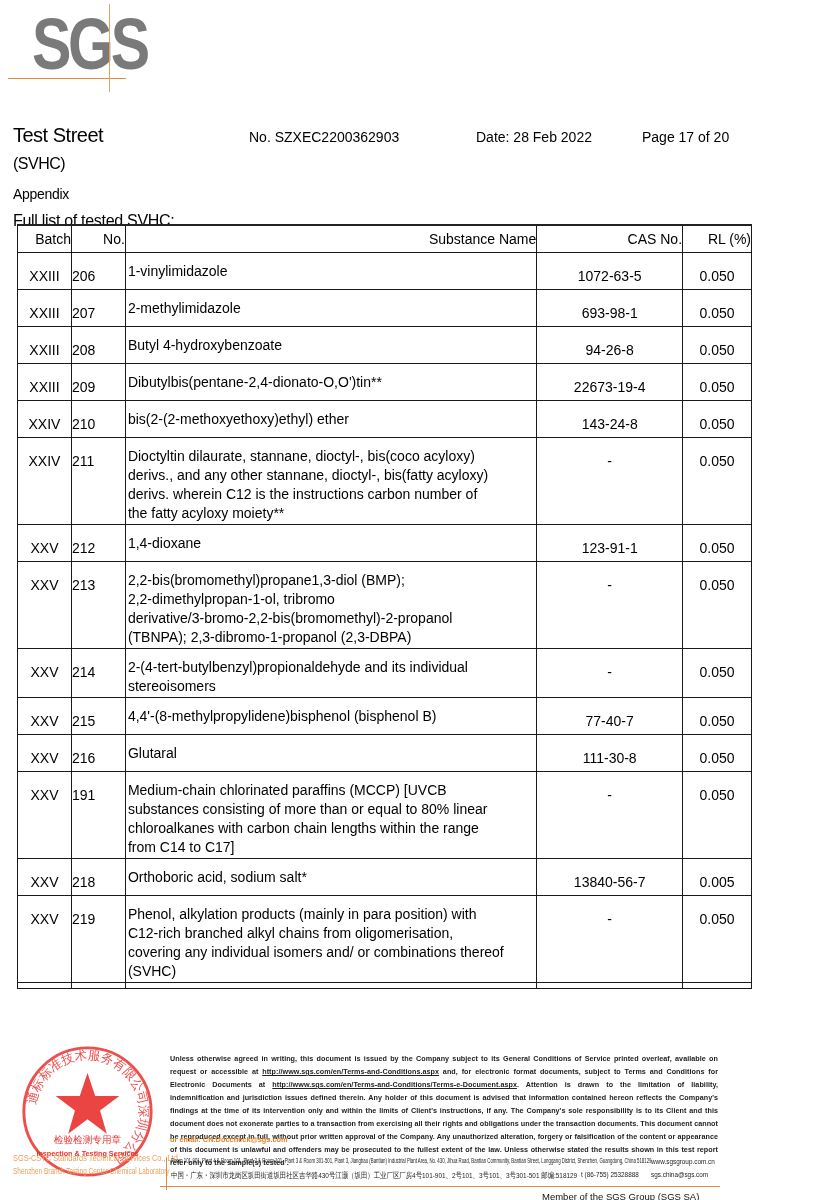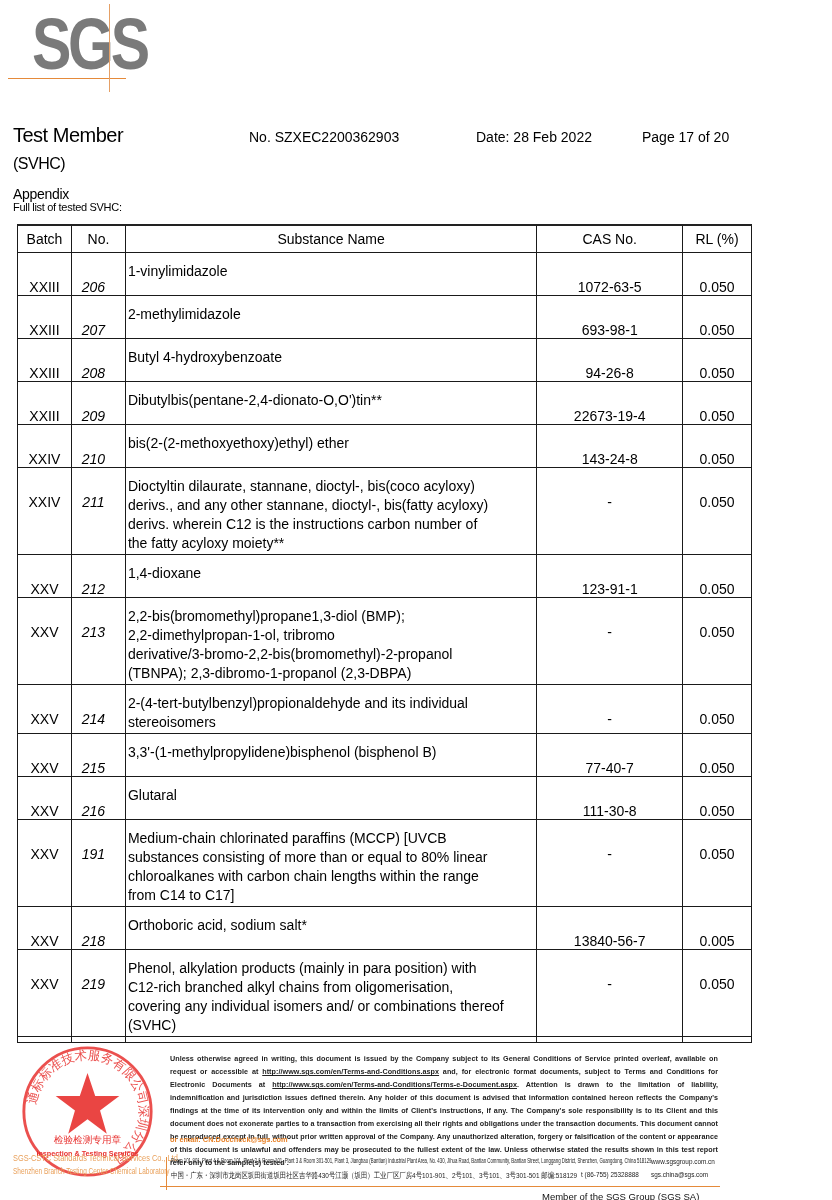--- a/index.html
+++ b/index.html
@@ -13,31 +13,31 @@
   .logo-hline { position: absolute; left: 0; top: 74px; width: 118px; height: 1px; background: #e58a3a; }
   .logo-vline { position: absolute; left: 101px; top: 0; width: 1px; height: 88px; background: #e5a066; }
 
   
   .hdr-title { position: absolute; left: 13px; top: 124px; font-size: 20px; letter-spacing: -0.5px; }
   .hdr-sub { position: absolute; left: 13px; top: 155px; font-size: 16px; letter-spacing: -0.5px; }
   .hdr-no { position: absolute; left: 249px; top: 129px; font-size: 14px; }
   .hdr-date { position: absolute; left: 476px; top: 129px; font-size: 14px; }
   .hdr-page { position: absolute; left: 642px; top: 129px; font-size: 14px; }
   .appendix { position: absolute; left: 13px; top: 186px; font-size: 14px; letter-spacing: -0.3px; }
-  .fulllist { position: absolute; left: 13px; top: 201px; font-size: 11px; letter-spacing: -0.3px; }
+  .fulllist { position: absolute; left: 13px; top: 212px; font-size: 16px; letter-spacing: -0.3px; }
 
   
   table.svhc { position: absolute; left: 17px; top: 224px; width: 735px; border-collapse: collapse; font-size: 14px; }
   table.svhc th, table.svhc td { border: 1.2px solid #1a1a1a; vertical-align: top; }
-  table.svhc th { font-weight: normal; height: 27px; vertical-align: middle; font-size: 14px; }
+  table.svhc th { font-weight: normal; height: 27px; vertical-align: middle; font-size: 14px; text-align: right; }
   table.svhc thead tr { border-top: 2px solid #222; }
   col.c-batch { width: 54px; } col.c-no { width: 54px; } col.c-name { width: 412px; }
   col.c-cas { width: 146px; } col.c-rl { width: 69px; }
-  td.batch, td.no, td.cas, td.rl { text-align: center; padding-top: 26px; }
-  td.no { text-align: center; padding-right: 10px; font-style: italic; }
+  td.batch, td.no, td.cas, td.rl { text-align: center; padding-top: 15px; }
+  td.no { text-align: left; padding-right: 10px; }
   td.name { padding: 9px 2px 0 2px; line-height: 19px; }
   tr.single td { height: 37px; }
   tr.multi td { padding-bottom: 1px; }
   tr.filler td { height: 6px; padding: 0; }
 
   
   .stamp { position: absolute; left: 20px; top: 1044px; width: 135px; height: 135px; }
   .footer-left1 { position: absolute; left: 13px; top: 1153px; font-size: 9px; color: #e9a05a; transform: scaleX(0.82); transform-origin: left; white-space: nowrap; }
   .footer-left2 { position: absolute; left: 13px; top: 1166px; font-size: 9px; color: #e9a05a; transform: scaleX(0.72); transform-origin: left; white-space: nowrap; }
   .legal { position: absolute; left: 170px; top: 1052px; width: 548px; font-size: 7.2px; line-height: 13px; text-align: justify; color: #222; font-weight: bold; letter-spacing: 0.05px; }
@@ -54,21 +54,21 @@
 </style>
 </head>
 <body>
 
 <div class="logo">
   <div class="logo-text">SGS</div>
   <div class="logo-hline"></div>
   <div class="logo-vline"></div>
 </div>
 
-<div class="hdr-title">Test Member</div>
+<div class="hdr-title">Test Street</div>
 <div class="hdr-sub">(SVHC)</div>
 <div class="hdr-no">No. SZXEC2200362903</div>
 <div class="hdr-date">Date: 28 Feb 2022</div>
 <div class="hdr-page">Page 17 of 20</div>
 <div class="appendix">Appendix</div>
 <div class="fulllist">Full list of tested SVHC:</div>
 
 <table class="svhc">
   <colgroup>
     <col class="c-batch">
@@ -159,21 +159,21 @@
         <td class="name">
           <div>2-(4-tert-butylbenzyl)propionaldehyde and its individual</div>
           <div>stereoisomers</div>
         </td>
         <td class="cas">-</td>
         <td class="rl">0.050</td>
       </tr>
       <tr class="single">
         <td class="batch">XXV</td>
         <td class="no">215</td>
-        <td class="name">3,3'-(1-methylpropylidene)bisphenol (bisphenol B)</td>
+        <td class="name">4,4'-(8-methylpropylidene)bisphenol (bisphenol B)</td>
         <td class="cas">77-40-7</td>
         <td class="rl">0.050</td>
       </tr>
       <tr class="single">
         <td class="batch">XXV</td>
         <td class="no">216</td>
         <td class="name">Glutaral</td>
         <td class="cas">111-30-8</td>
         <td class="rl">0.050</td>
       </tr>

